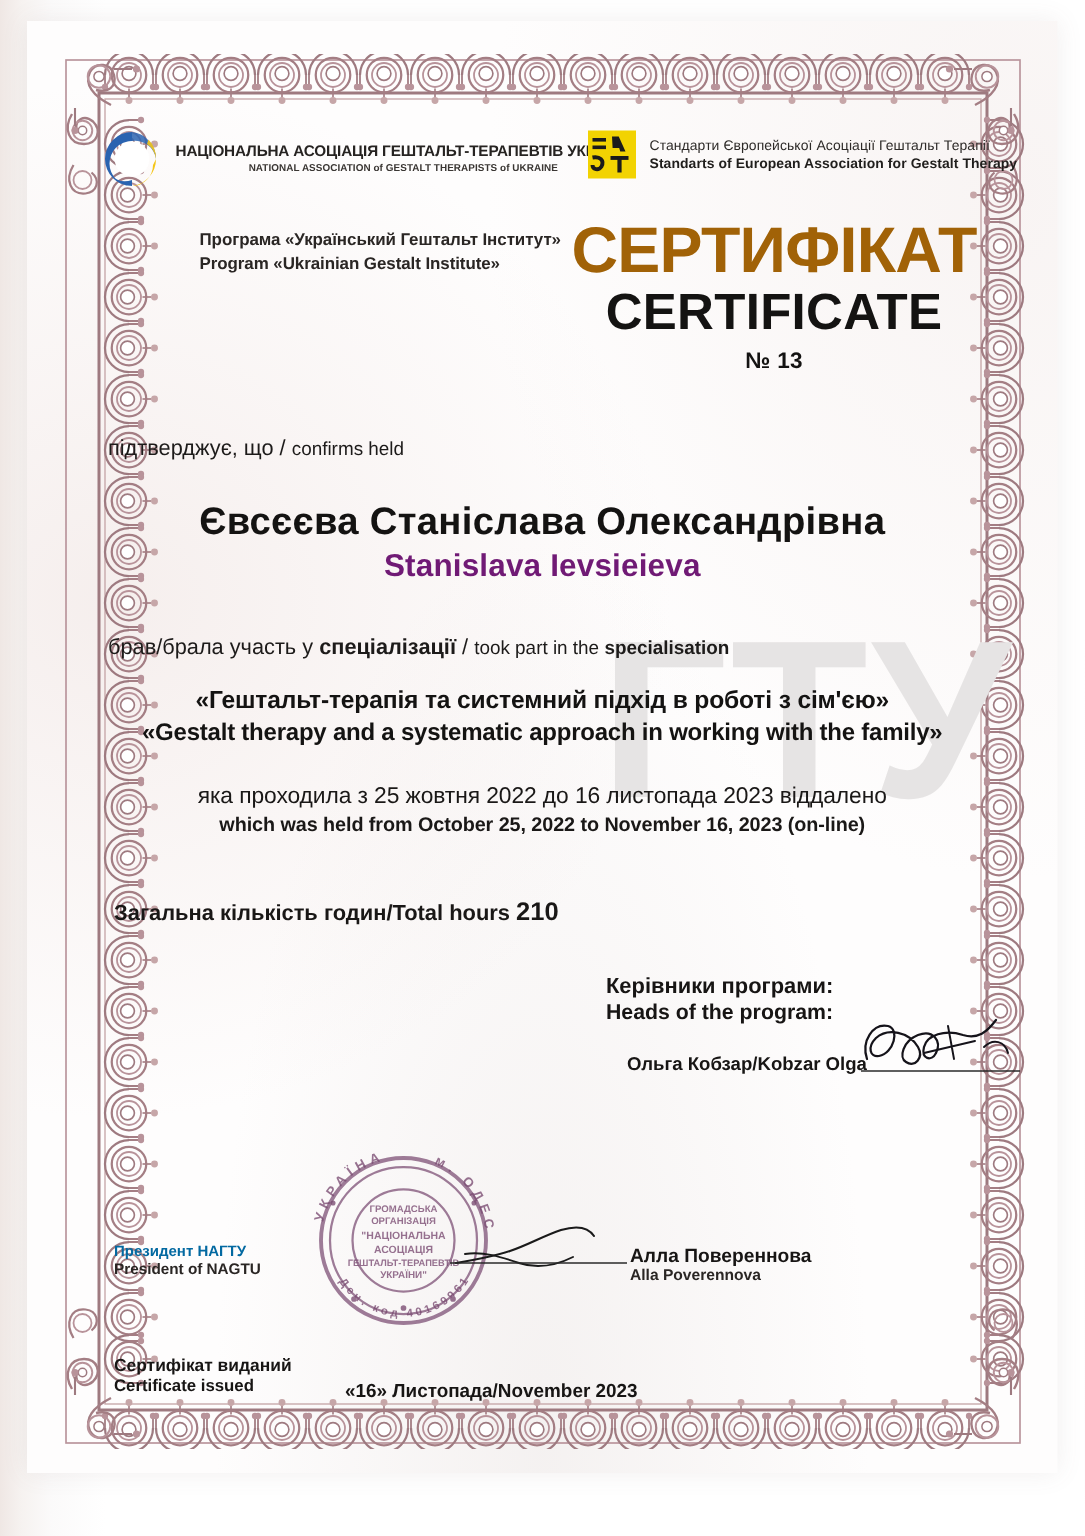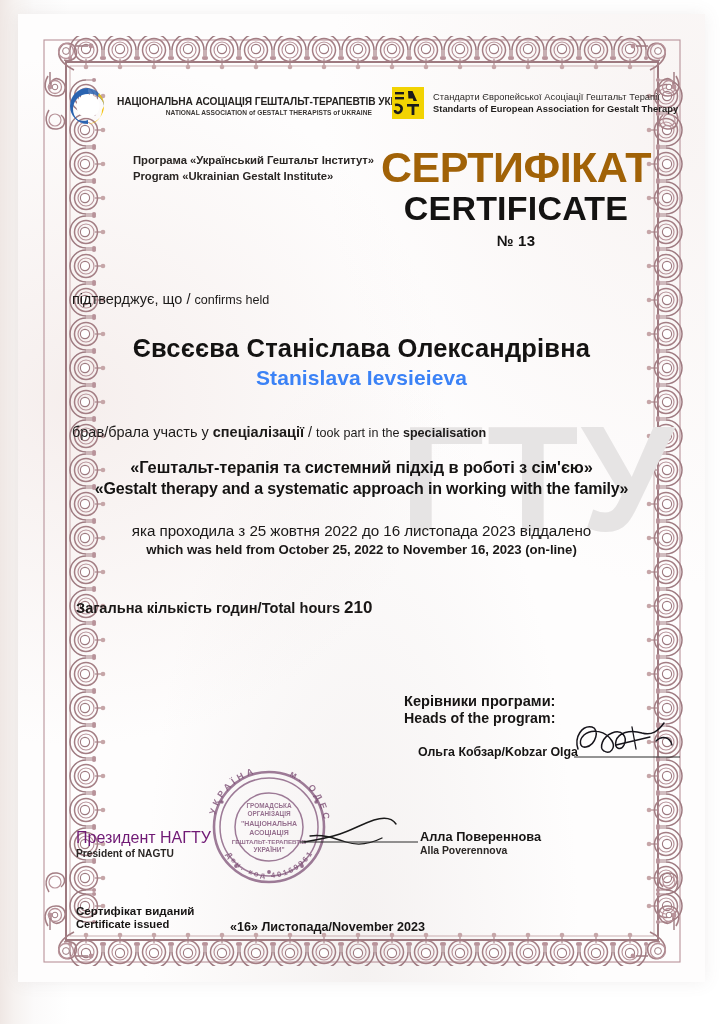--- a/index.html
+++ b/index.html
@@ -204,21 +204,21 @@
   .name-ua {
     font-size: 25.5px;
     font-weight: 700;
     color: #141312;
     letter-spacing: 0.2px;
     line-height: 1.1;
   }
   .name-en {
     font-size: 21px;
     font-weight: 700;
-    color: #3b82f6;
+    color: #701a75;
     letter-spacing: 0.1px;
     margin-top: 4px;
   }
 
   .tookpart {
     position: absolute;
     left: 72px;
     top: 424px;
     font-size: 14.5px;
     color: #1d1b1a;
@@ -275,21 +275,20 @@
     color: #191716;
     white-space: nowrap;
   }
   .hours .num { font-size: 17px; }
 
   
   .heads {
     position: absolute;
     left: 404px;
     top: 650px;
-    margin-top: 43px;
   }
   .heads-ua {
     font-size: 14.6px;
     font-weight: 700;
     color: #171514;
     white-space: nowrap;
   }
   .heads-en {
     font-size: 14.2px;
     font-weight: 700;
@@ -324,23 +323,23 @@
     z-index: 4;
   }
 
   
   .pres-label {
     position: absolute;
     left: 76px;
     top: 829px;
   }
   .pres-ua {
-    font-size: 16px;
-    font-weight: 400;
-    color: #701a75;
+    font-size: 10px;
+    font-weight: 700;
+    color: #0369a1;
     white-space: nowrap;
   }
   .pres-en {
     font-size: 10.2px;
     font-weight: 700;
     color: #2a2624;
     white-space: nowrap;
     margin-top: 1px;
   }
   .pres-person {

